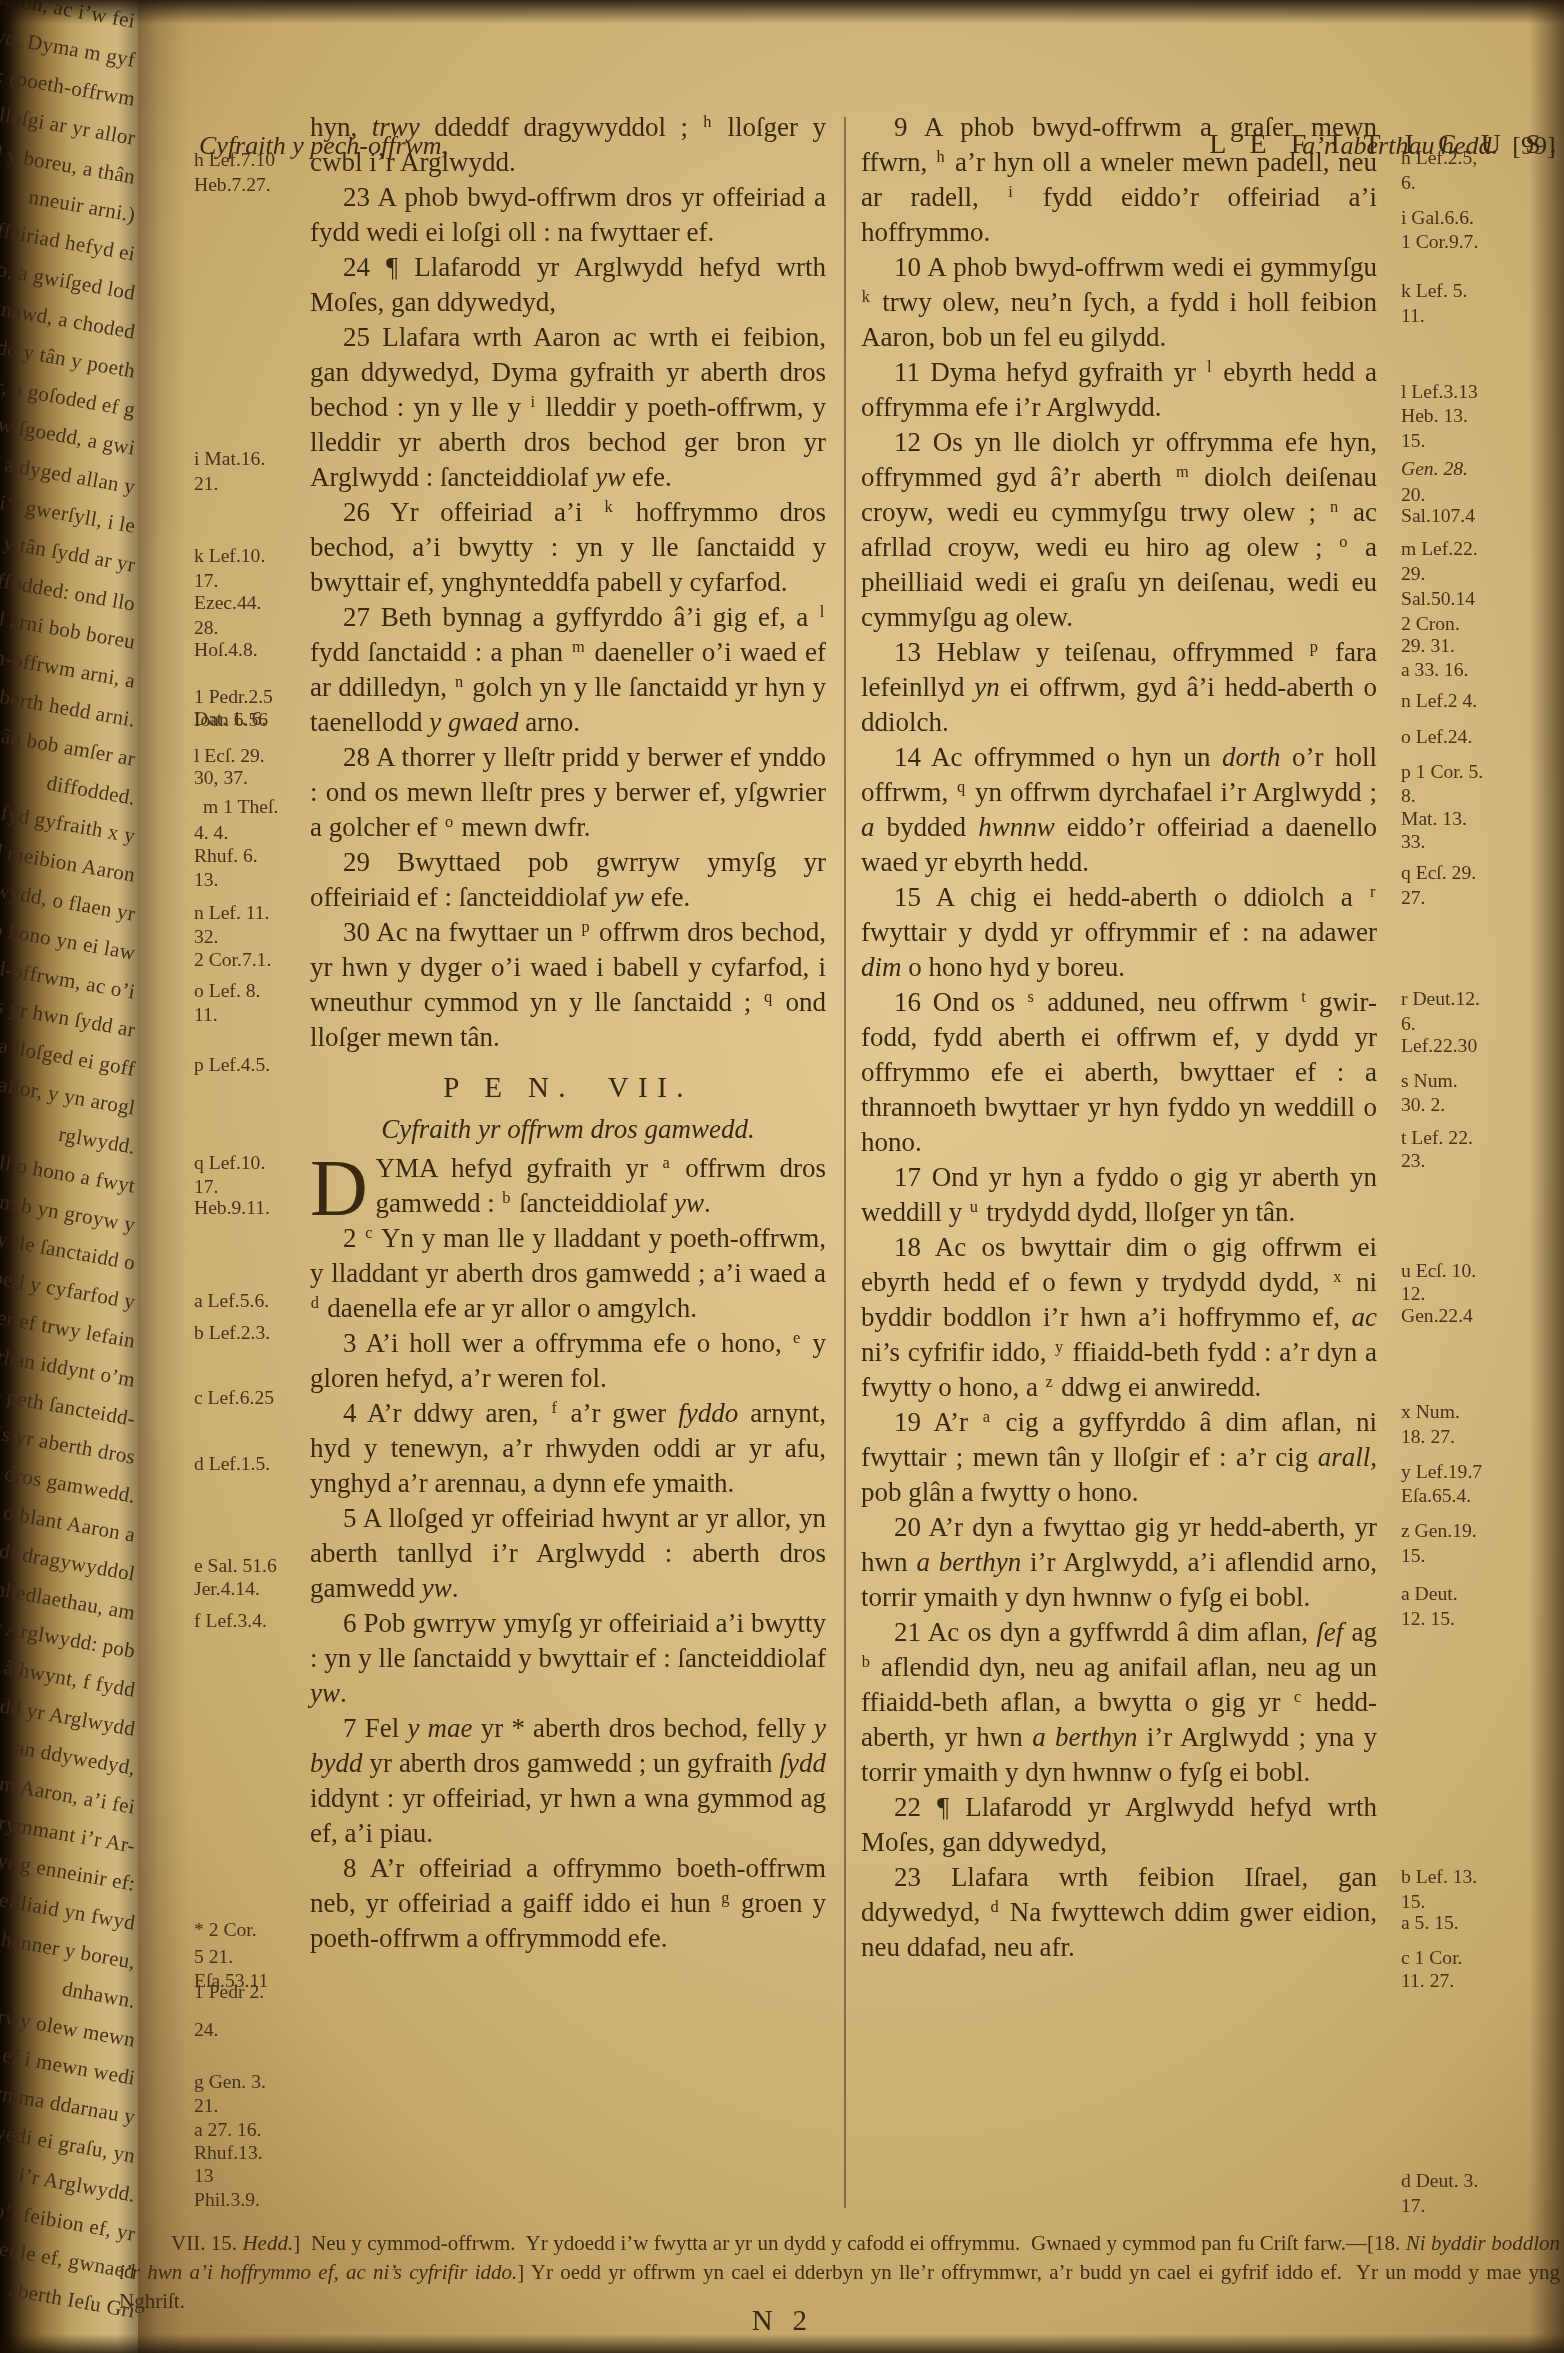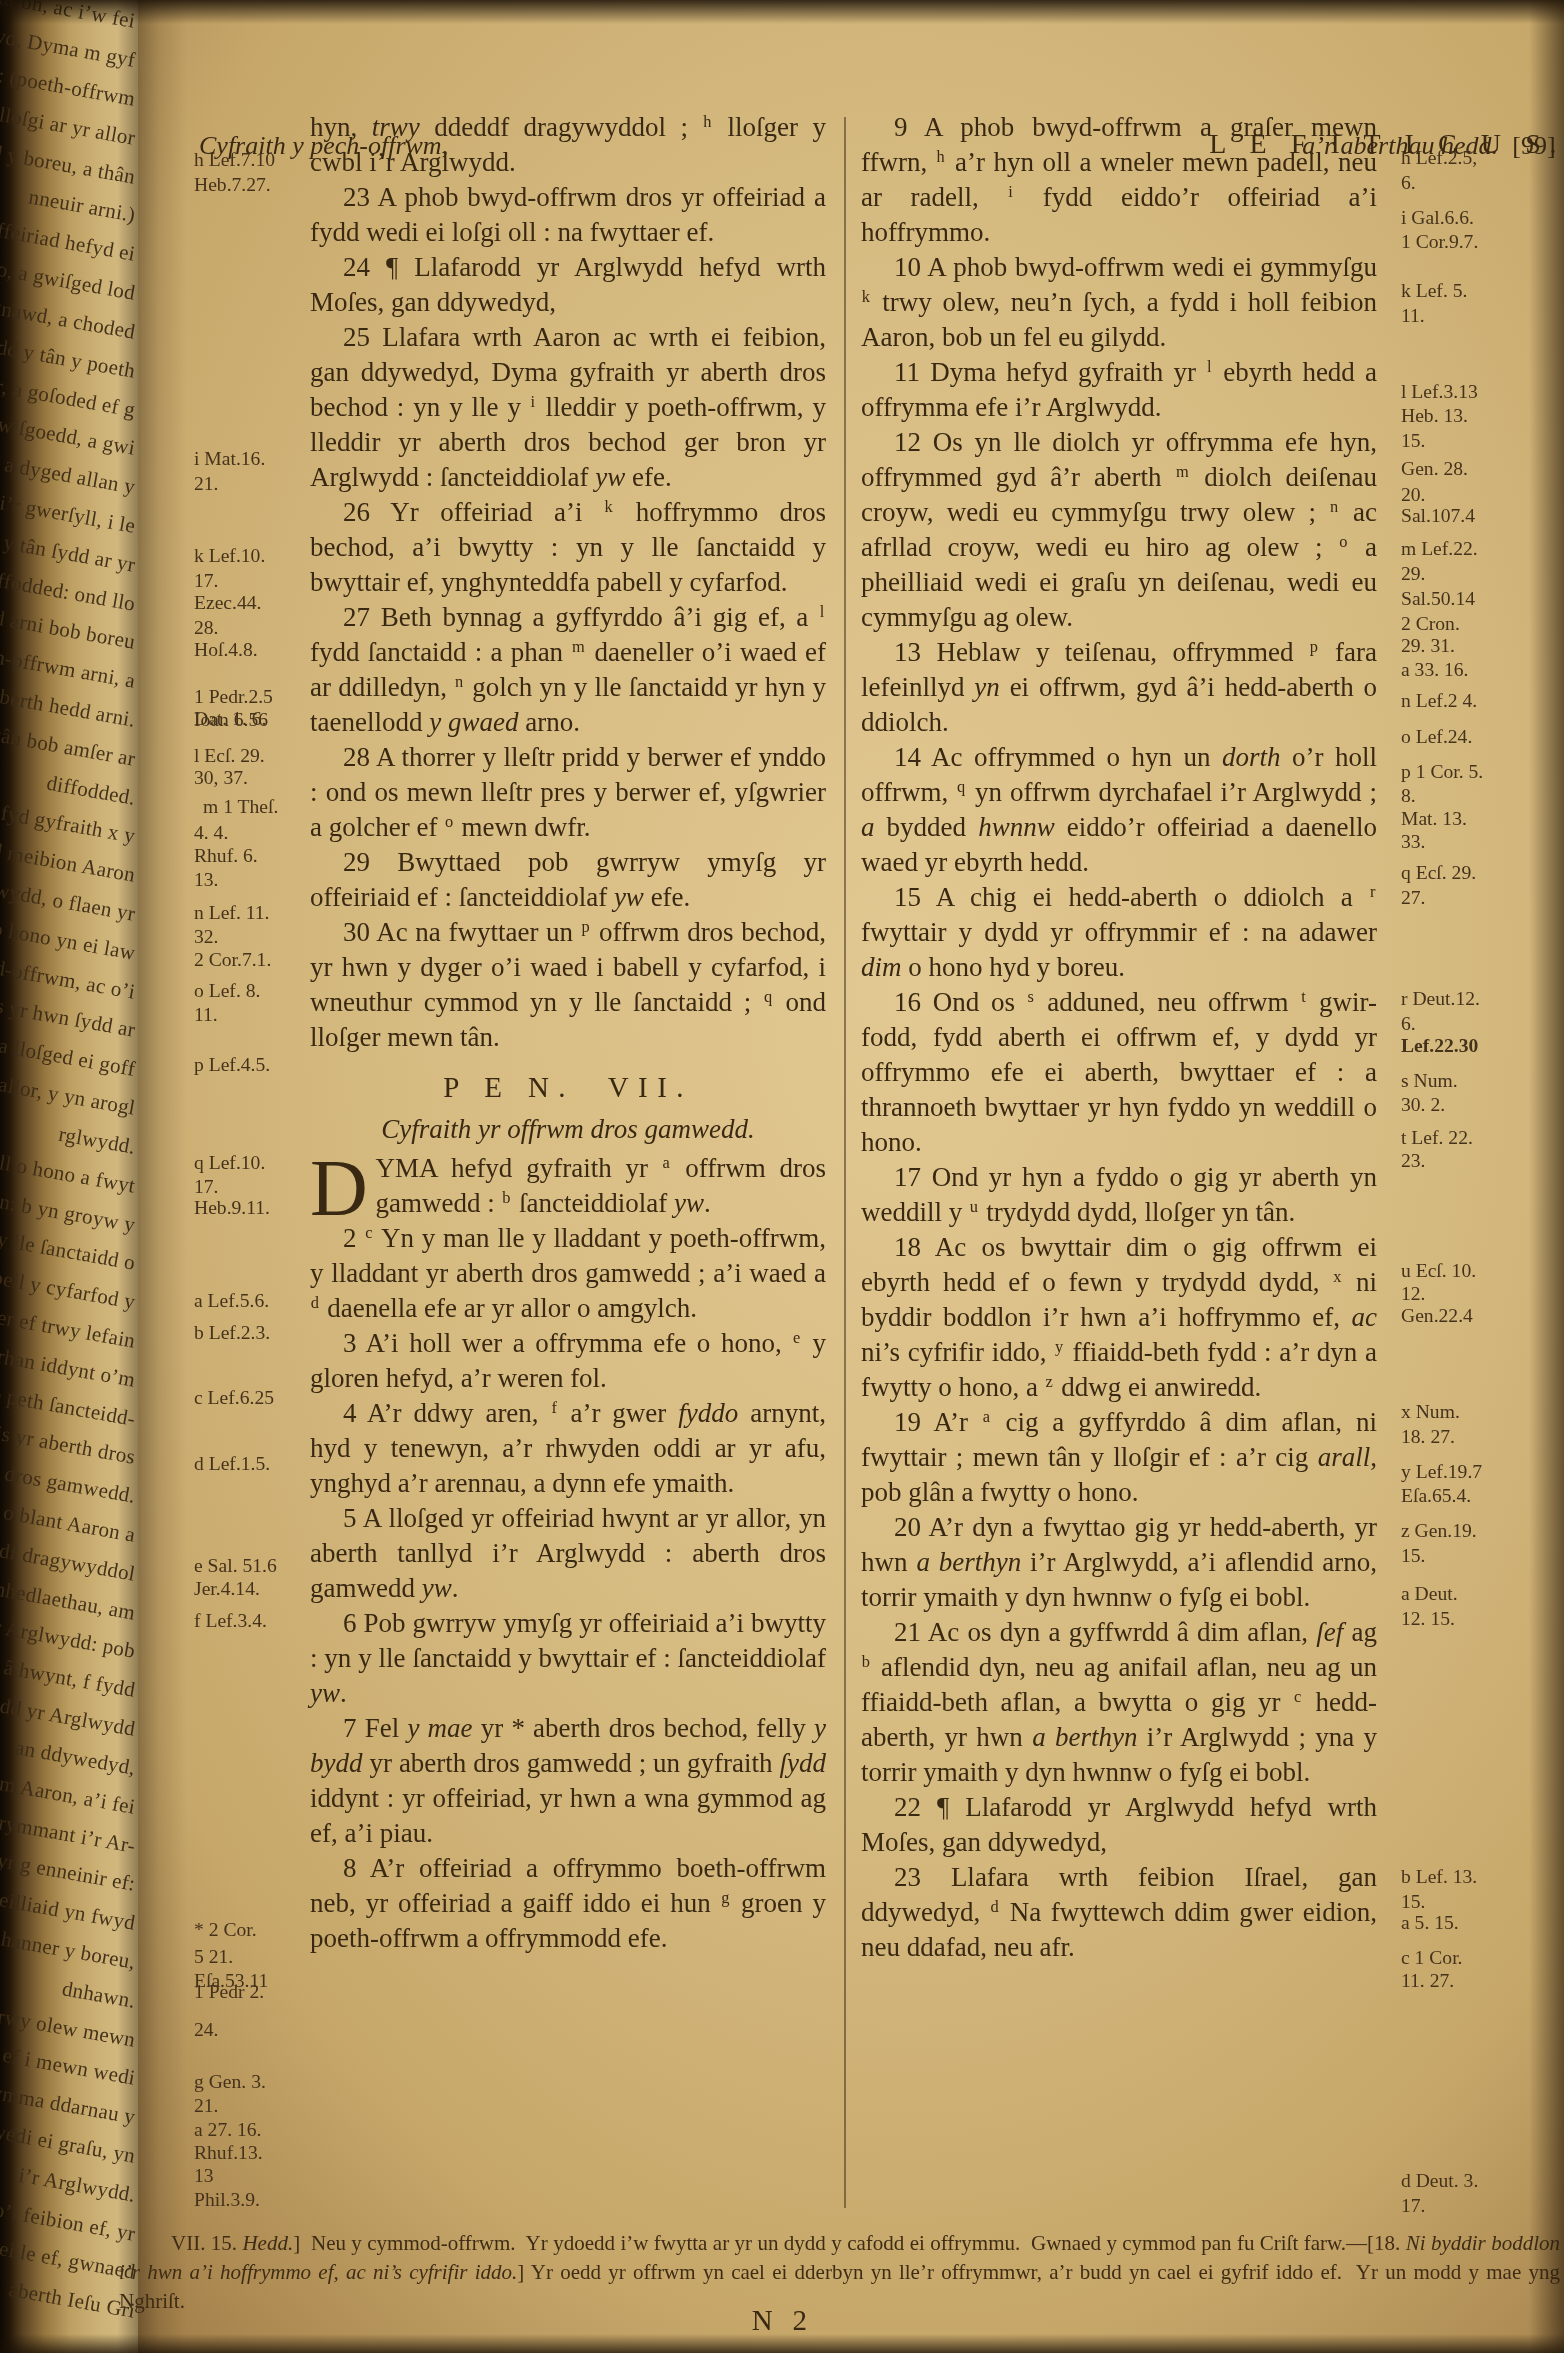--- a/index.html
+++ b/index.html
@@ -194,40 +194,40 @@
   <div class="notes-right">
       <div class="margin-note" style="top: 147px;">h Lef.2.5,</div>
       <div class="margin-note" style="top: 172px;">6.</div>
       <div class="margin-note" style="top: 207px;">i Gal.6.6.</div>
       <div class="margin-note" style="top: 231px;">1 Cor.9.7.</div>
       <div class="margin-note" style="top: 280px;">k Lef. 5.</div>
       <div class="margin-note" style="top: 305px;">11.</div>
       <div class="margin-note" style="top: 381px;">l Lef.3.13</div>
       <div class="margin-note" style="top: 405px;">Heb. 13.</div>
       <div class="margin-note" style="top: 430px;">15.</div>
-      <div class="margin-note" style="top: 458px;">Gen. 28.</div>
+      <div class="margin-note" style="top: 458px; font-style: italic;">Gen. 28.</div>
       <div class="margin-note" style="top: 484px;">20.</div>
       <div class="margin-note" style="top: 505px;">Sal.107.4</div>
       <div class="margin-note" style="top: 538px;">m Lef.22.</div>
       <div class="margin-note" style="top: 563px; text-align: right;">29.</div>
       <div class="margin-note" style="top: 588px;">Sal.50.14</div>
       <div class="margin-note" style="top: 613px;">2 Cron.</div>
       <div class="margin-note" style="top: 635px;">29. 31.</div>
       <div class="margin-note" style="top: 659px;">a 33. 16.</div>
       <div class="margin-note" style="top: 690px;">n Lef.2 4.</div>
       <div class="margin-note" style="top: 726px;">o Lef.24.</div>
       <div class="margin-note" style="top: 761px;">p 1 Cor. 5.</div>
       <div class="margin-note" style="top: 785px;">8.</div>
       <div class="margin-note" style="top: 808px;">Mat. 13.</div>
       <div class="margin-note" style="top: 831px;">33.</div>
       <div class="margin-note" style="top: 862px;">q Ecſ. 29.</div>
       <div class="margin-note" style="top: 887px;">27.</div>
       <div class="margin-note" style="top: 988px;">r Deut.12.</div>
       <div class="margin-note" style="top: 1013px;">6.</div>
-      <div class="margin-note" style="top: 1035px; font-weight: bold;">Lef.22.30</div>
+      <div class="margin-note" style="top: 1035px;">Lef.22.30</div>
       <div class="margin-note" style="top: 1070px;">s Num.</div>
       <div class="margin-note" style="top: 1094px;">30. 2.</div>
       <div class="margin-note" style="top: 1127px;">t Lef. 22.</div>
       <div class="margin-note" style="top: 1150px;">23.</div>
       <div class="margin-note" style="top: 1260px;">u Ecſ. 10.</div>
       <div class="margin-note" style="top: 1283px;">12.</div>
       <div class="margin-note" style="top: 1305px;">Gen.22.4</div>
       <div class="margin-note" style="top: 1401px;">x Num.</div>
       <div class="margin-note" style="top: 1426px;">18. 27.</div>
       <div class="margin-note" style="top: 1461px;">y Lef.19.7</div>

